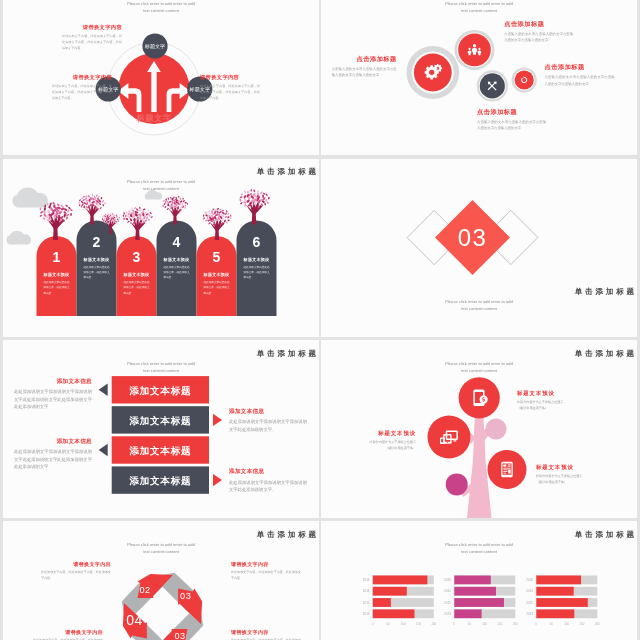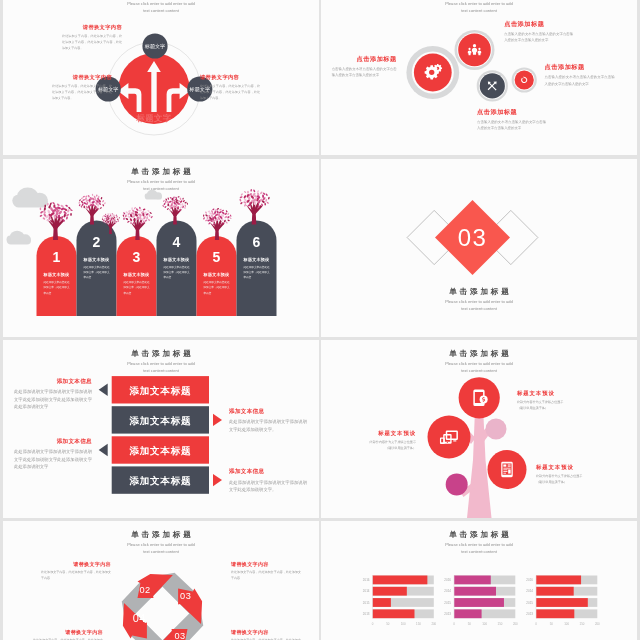--- a/index.html
+++ b/index.html
@@ -3,21 +3,21 @@
 <meta charset="utf-8">
 <style>
 html,body{margin:0;padding:0;}
 body{width:640px;height:640px;background:#e3e3e3;font-family:"Liberation Sans",sans-serif;overflow:hidden;}
 #grid{position:absolute;left:0;top:0;width:640px;height:640px;}
 .slide{position:absolute;width:316px;height:178px;background:#fcfcfc;overflow:hidden;}
 .s1{left:3px;top:-23px;}  .s2{left:321px;top:-23px;}
 .s3{left:3px;top:159px;}  .s4{left:321px;top:159px;}
 .s5{left:3px;top:340px;}  .s6{left:321px;top:340px;}
 .s7{left:3px;top:521px;}  .s8{left:321px;top:521px;}
-.sl-title{position:absolute;width:100%;text-align:center;color:#4b4b4b;font-size:7.6px;letter-spacing:2.8px;font-weight:bold;text-indent:2.8px;}
+.sl-title{position:absolute;width:100%;text-align:right;color:#4b4b4b;font-size:7.6px;letter-spacing:2.8px;font-weight:bold;text-indent:2.8px;}
 .sl-sub{position:absolute;width:100%;text-align:center;color:#8e8e8e;font-size:4.1px;line-height:1.62;white-space:pre-line;}
 .bt{font-weight:bold;letter-spacing:0.3px;}
 .bd{color:#949494;line-height:1.92;}
 svg text{font-family:"Liberation Sans",sans-serif;}
 </style>
 </head>
 <body>
 
 <div id="grid">
 <div class="slide s1">
@@ -654,21 +654,21 @@
 <g transform="rotate(180 159.5 92.5)">
           <path d="M169.90 54.00 L147.30 52.90 L134.50 60.60 L137.40 62.20 L134.50 76.90 L150.50 76.90 L150.10 75.00 Z" fill="#ee3b3b"></path>
         </g>
 <g transform="rotate(270 159.5 92.5)">
           <path d="M169.90 54.00 L147.30 52.90 L134.50 60.60 L137.40 62.20 L134.50 76.90 L150.50 76.90 L150.10 75.00 Z" fill="#ee3b3b"></path>
         </g>
 </svg>
 <div style="position:absolute;left:129.0px;top:63.8px;width:26px;text-align:center;color:#ffffff;font-size:9.2px;letter-spacing:0.5px">02</div>
 <div style="position:absolute;left:169.7px;top:69.5px;width:26px;text-align:center;color:#ffffff;font-size:9.2px;letter-spacing:0.5px">03</div>
 <div style="position:absolute;left:164.0px;top:110.2px;width:26px;text-align:center;color:#ffffff;font-size:9.2px;letter-spacing:0.5px">03</div>
-<div style="position:absolute;left:123.3px;top:91px;width:26px;text-align:center;color:#ffffff;font-size:11px;letter-spacing:0.5px">04</div>
+<div style="position:absolute;left:123.3px;top:91px;width:26px;color:#ffffff;font-size:14px;letter-spacing:0.5px">04</div>
 <div style="position:absolute;left:38px;top:40px;width:70px;text-align:right">
 <div class="bt" style="color:#ee3b3b;font-size:5.1px">请替换文字内容</div>
 <div class="bd" style="font-size:3.0px;margin-top:2.4px;text-align:justify">此处添加文字内容，此处添加文字内容，此处添加文字内容</div>
 </div>
 <div style="position:absolute;left:228px;top:40px;width:70px;text-align:left">
 <div class="bt" style="color:#ee3b3b;font-size:5.1px">请替换文字内容</div>
 <div class="bd" style="font-size:3.0px;margin-top:2.4px;text-align:justify">此处添加文字内容，此处添加文字内容，此处添加文字内容</div>
 </div>
 <div style="position:absolute;left:228px;top:108px;width:70px;text-align:left">
 <div class="bt" style="color:#ee3b3b;font-size:5.1px">请替换文字内容</div>

